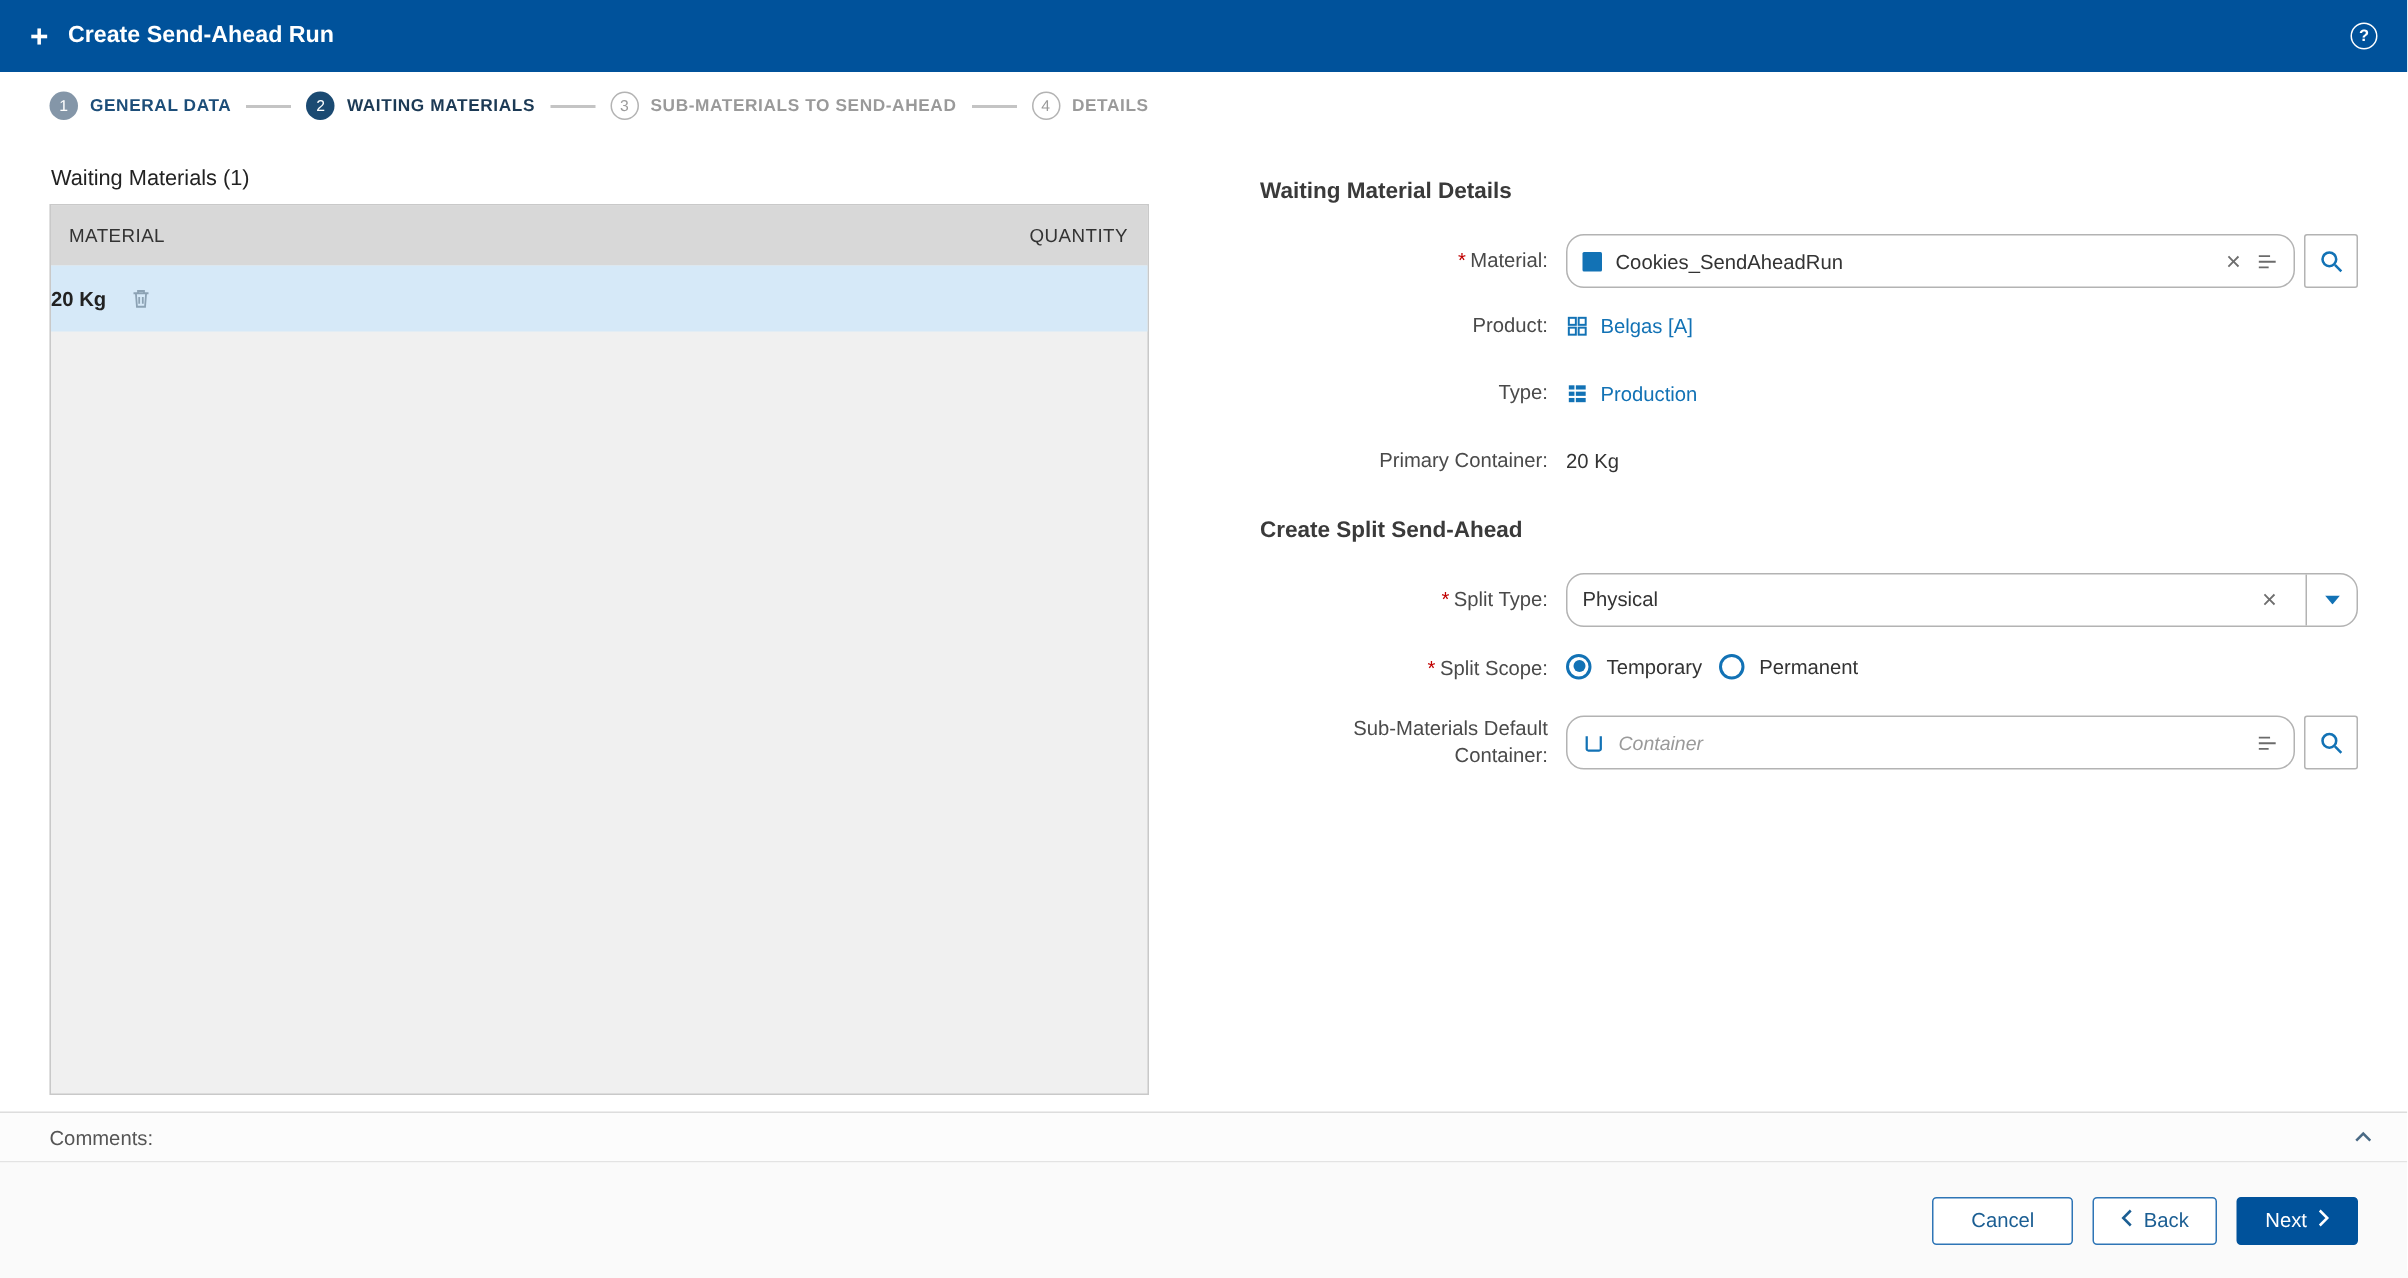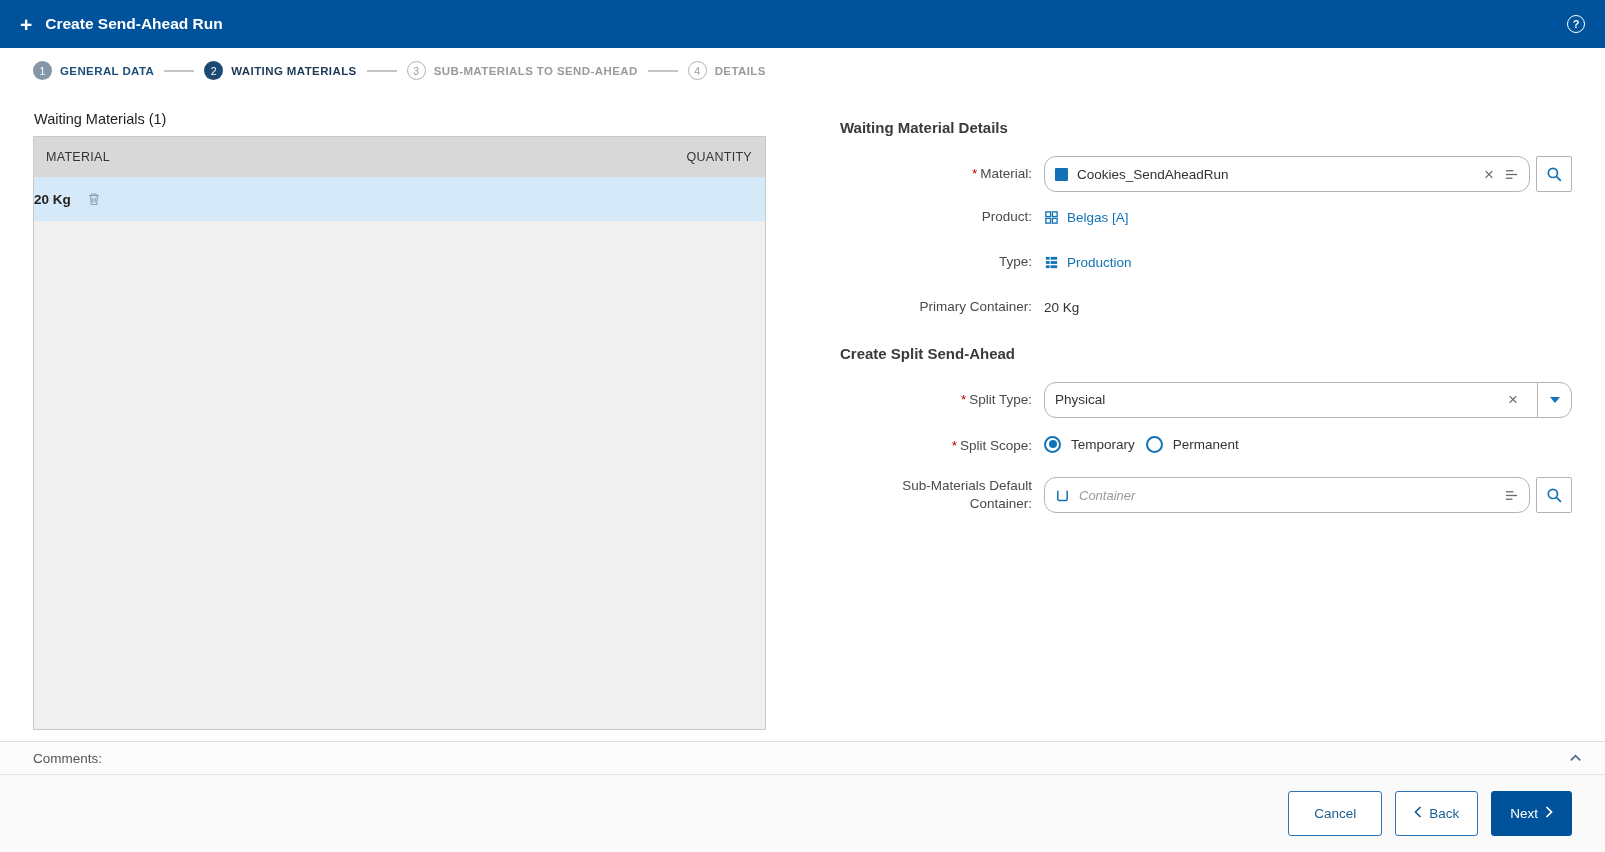--- a/index.html
+++ b/index.html
@@ -82,21 +82,21 @@
 
   
   .comments-bar { position:absolute; left:0; right:0; bottom:77px; height:34px; background:#FCFCFC;
                   border-top:1px solid #DDD; border-bottom:1px solid #E3E3E3; display:flex; align-items:center;
                   padding:0 22px 0 33px; cursor:pointer;justify-content:center; }
   .comments-label { font-size:13.5px; color:#555; }
   .collapse-icon { margin-left:auto; display:flex; cursor:pointer; }
 
   .footer { position:absolute; left:0; right:0; bottom:0; height:77px; background:#FAFAFA;
             display:flex; align-items:center; justify-content:flex-end; gap:13px; padding-right:33px; }
-  .btn { height:45px; border-radius:3px; font-size:13.5px; font-family:"Liberation Sans", sans-serif;
+  .btn { height:32px; border-radius:3px; font-size:13.5px; font-family:"Liberation Sans", sans-serif;
          display:flex; align-items:center; justify-content:center; gap:7px; cursor:pointer; }
   .btn-outline { background:#fff; border:1px solid #2E75B6; color:#1B5E93; padding:0 25px; }
   .btn-outline.with-chev { padding:0 18px; }
   .btn-primary { background:#00529B; border:1px solid #00529B; color:#fff; padding:0 18px; }
 </style>
 </head>
 <body>
 
 <div class="app">
 

